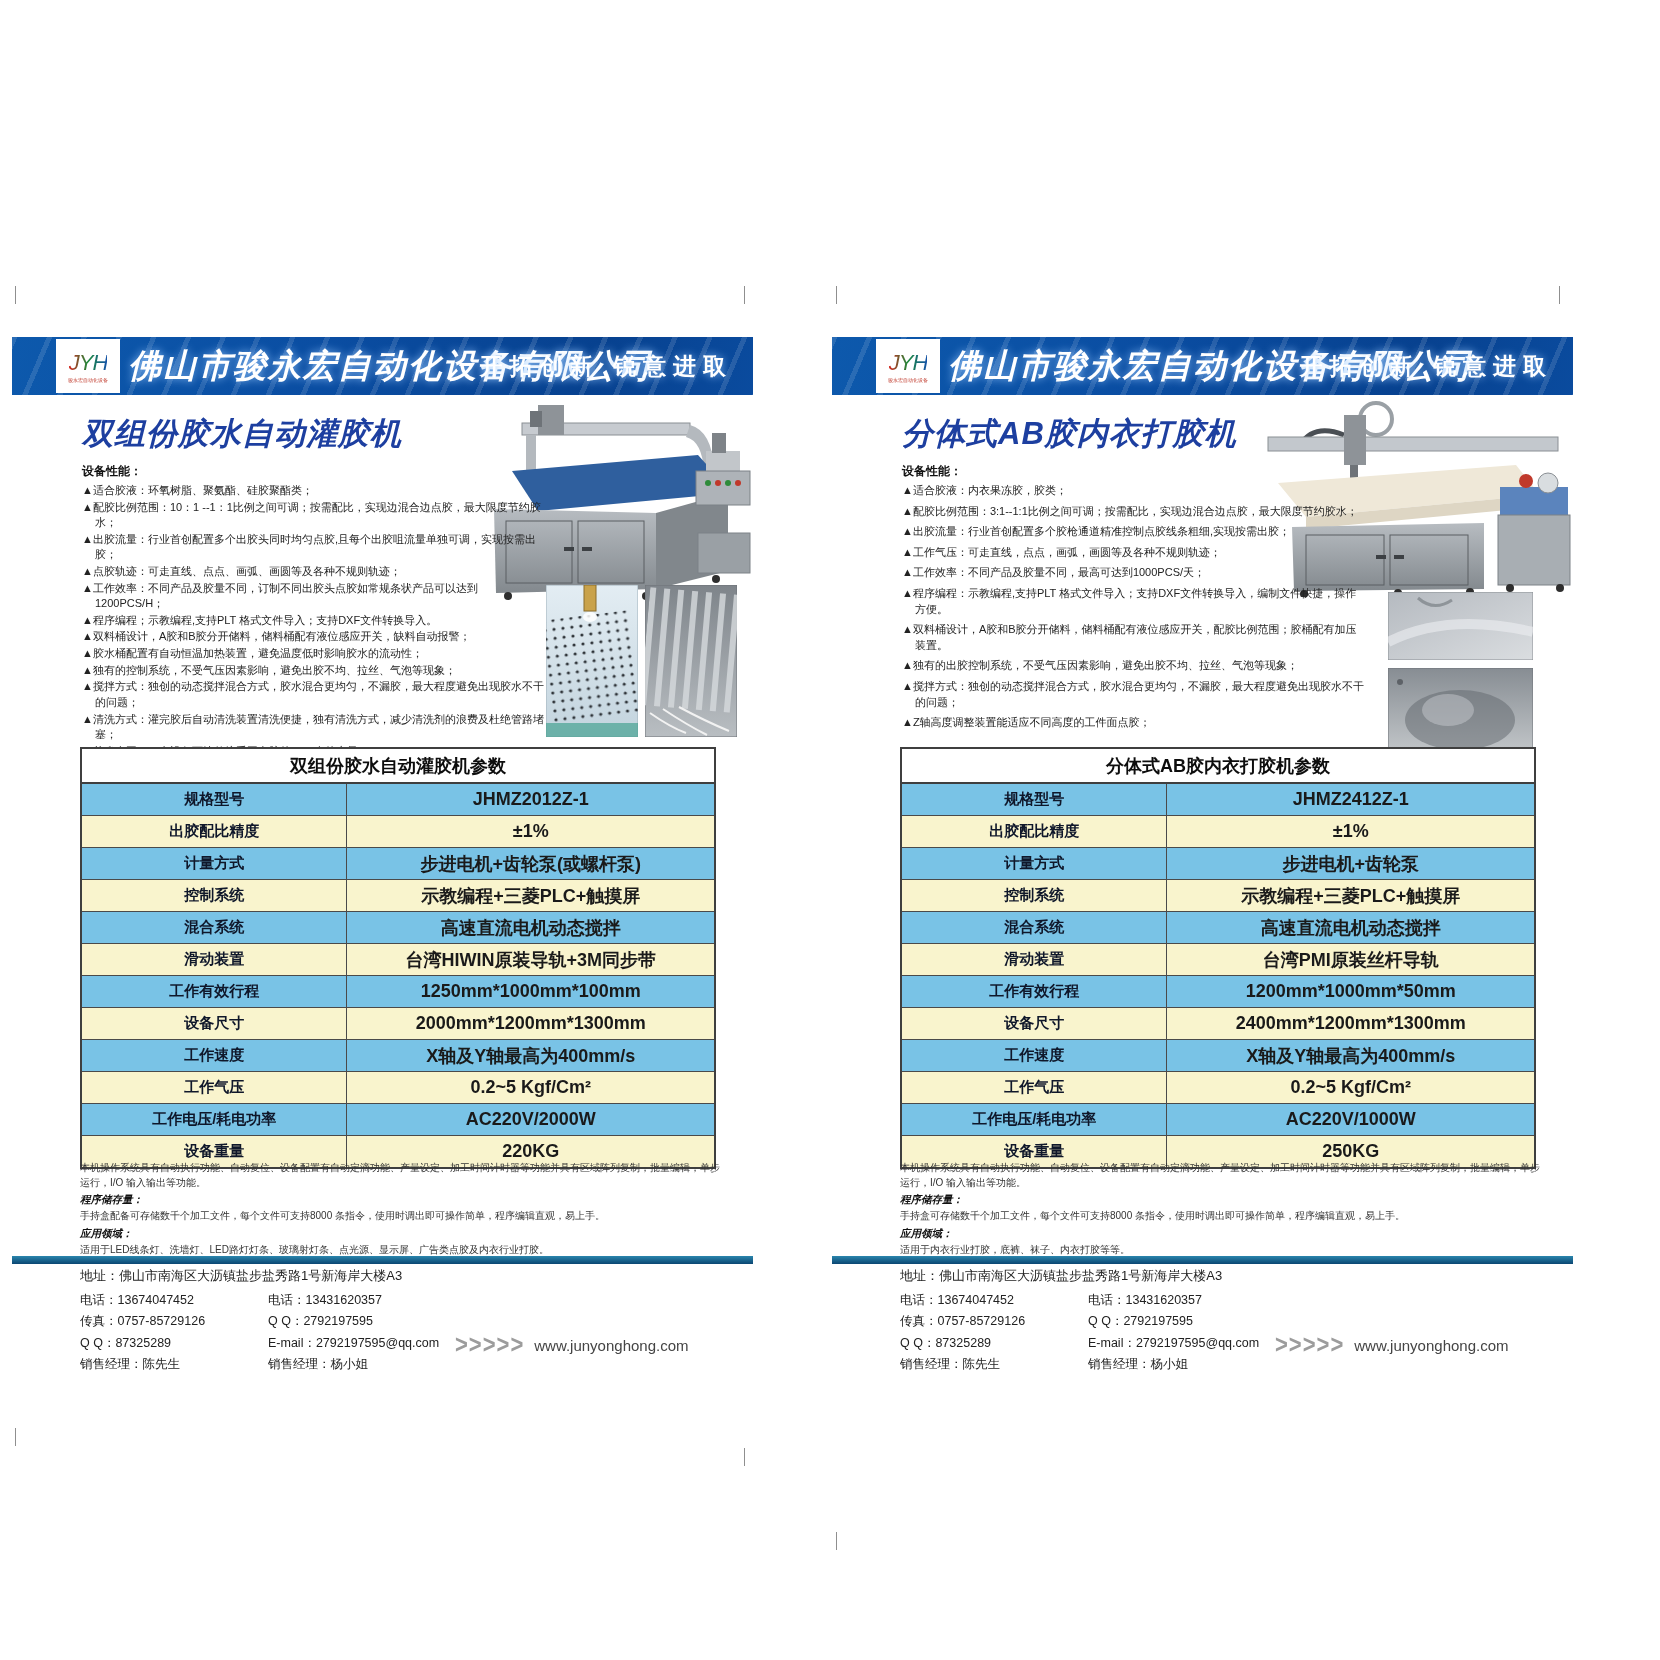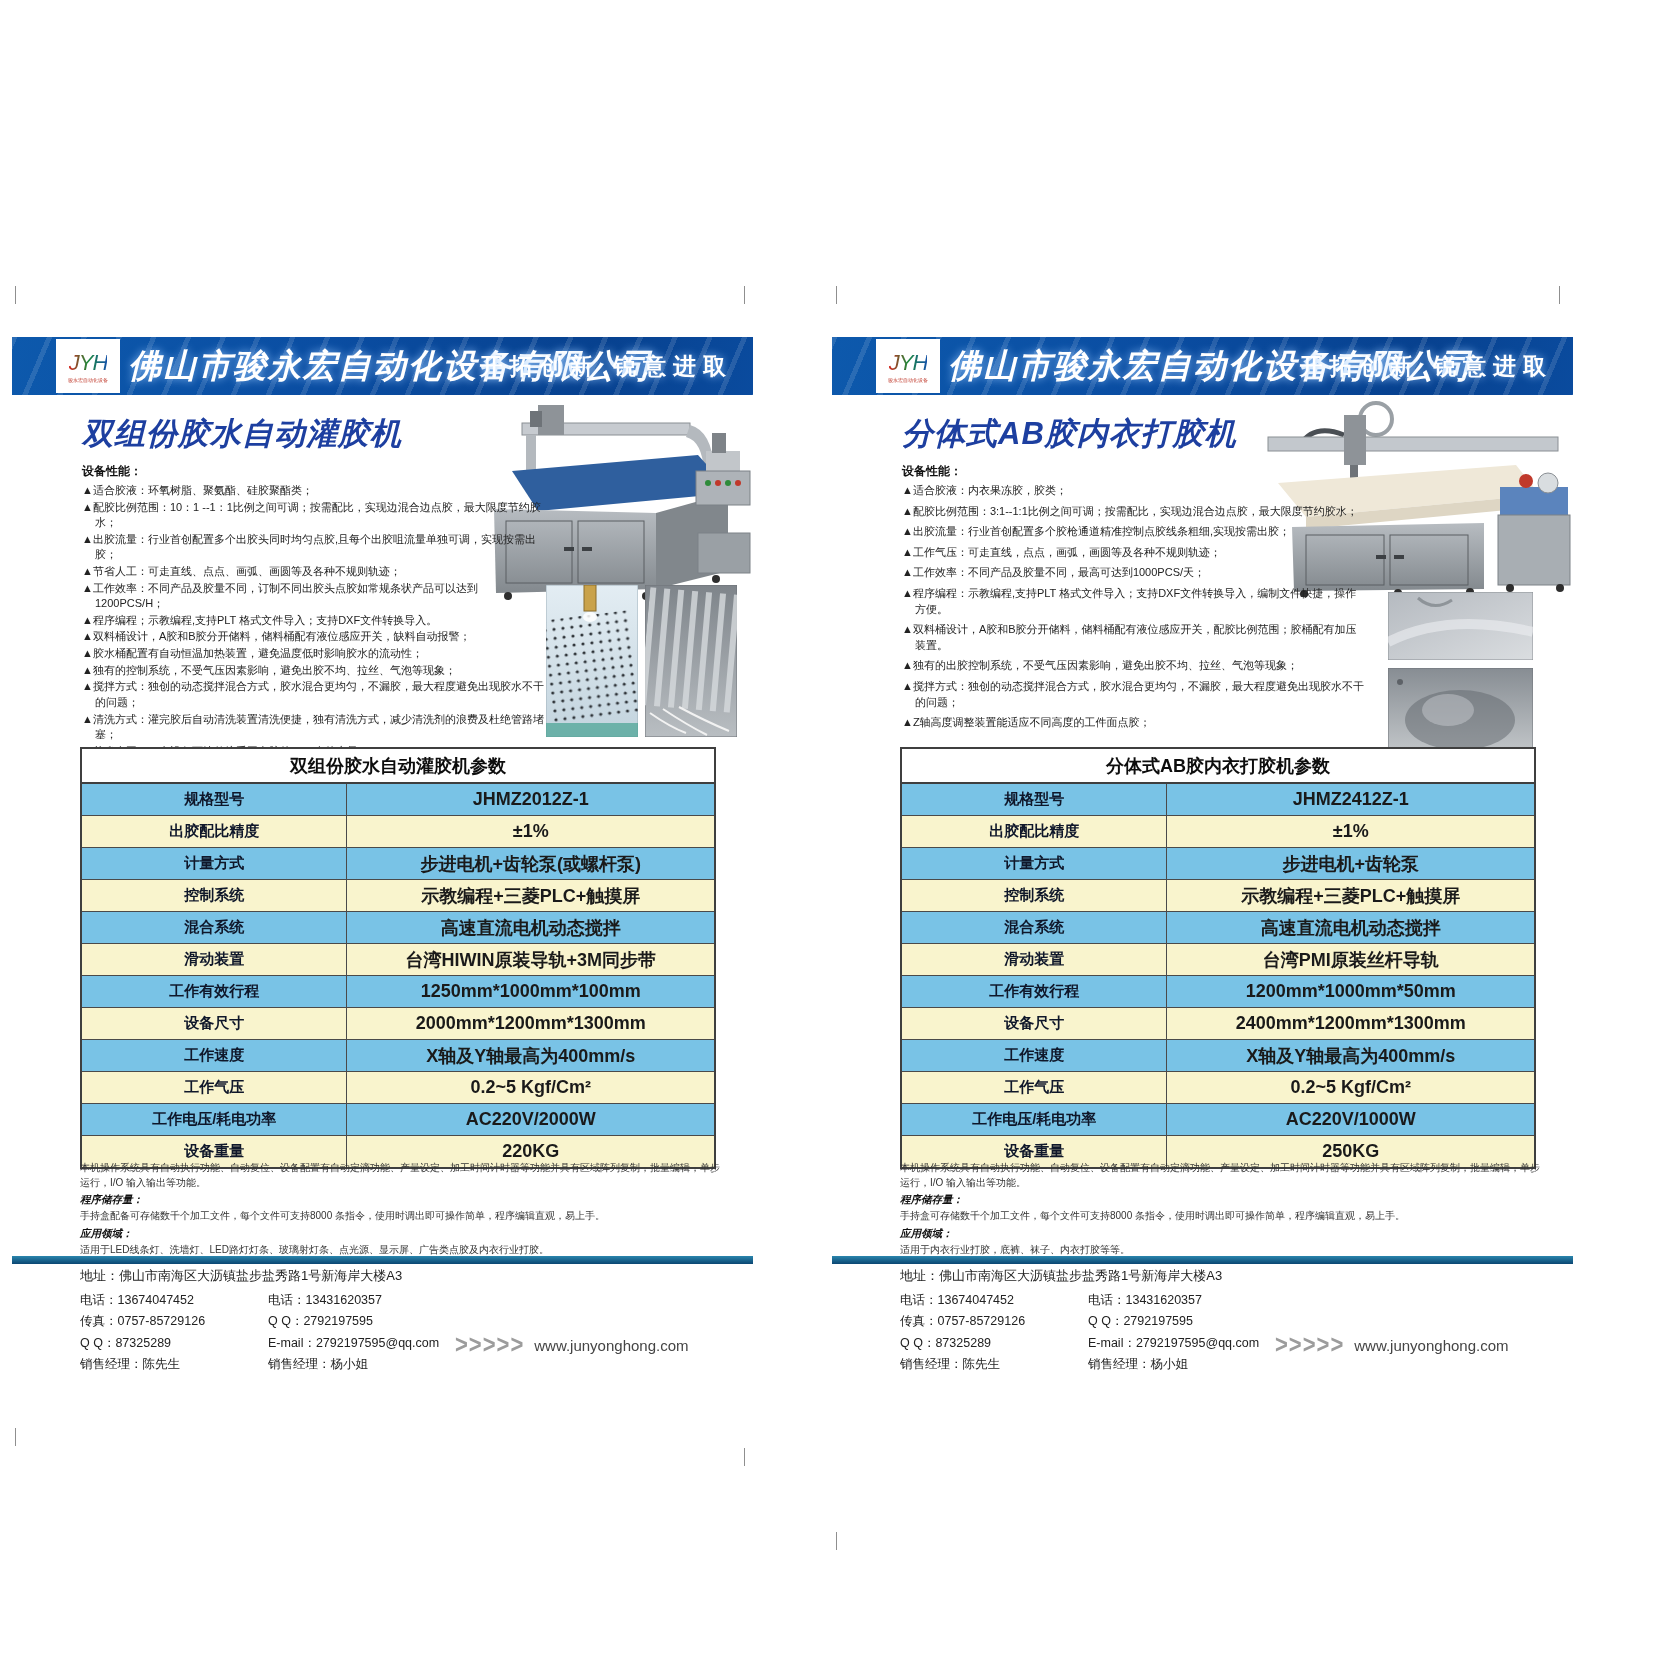--- a/index.html
+++ b/index.html
@@ -133,21 +133,21 @@
     </svg>
   </div>
 
   <div class="features">
     <div class="features-heading">设备性能：</div>
     <div>
 
     <div class="feat">▲适合胶液：环氧树脂、聚氨酯、硅胶聚酯类；</div>
         <div class="feat">▲配胶比例范围：10：1 --1：1比例之间可调；按需配比，实现边混合边点胶，最大限度节约胶水；</div>
         <div class="feat">▲出胶流量：行业首创配置多个出胶头同时均匀点胶,且每个出胶咀流量单独可调，实现按需出胶；</div>
-        <div class="feat">▲节省人工：可走直线、点点、画弧、画圆等及各种不规则轨迹；</div>
+        <div class="feat">▲点胶轨迹：可走直线、点点、画弧、画圆等及各种不规则轨迹；</div>
         <div class="feat">▲工作效率：不同产品及胶量不同，订制不同出胶头点胶如常规条状产品可以达到1200PCS/H；</div>
         <div class="feat">▲程序编程；示教编程,支持PLT 格式文件导入；支持DXF文件转换导入。</div>
         <div class="feat">▲双料桶设计，A胶和B胶分开储料，储料桶配有液位感应开关，缺料自动报警；</div>
         <div class="feat">▲胶水桶配置有自动恒温加热装置，避免温度低时影响胶水的流动性；</div>
         <div class="feat">▲独有的控制系统，不受气压因素影响，避免出胶不均、拉丝、气泡等现象；</div>
         <div class="feat">▲搅拌方式：独创的动态搅拌混合方式，胶水混合更均匀，不漏胶，最大程度避免出现胶水不干的问题；</div>
         <div class="feat">▲清洗方式：灌完胶后自动清洗装置清洗便捷，独有清洗方式，减少清洗剂的浪费及杜绝管路堵塞；</div>
         <div class="feat">▲节省人工，一台设备可达传统手工点胶的5—6人的产量；</div>
         <div class="feat">▲设备功能强大，可适应多类产品的点胶、灌胶；</div>
       </div>

